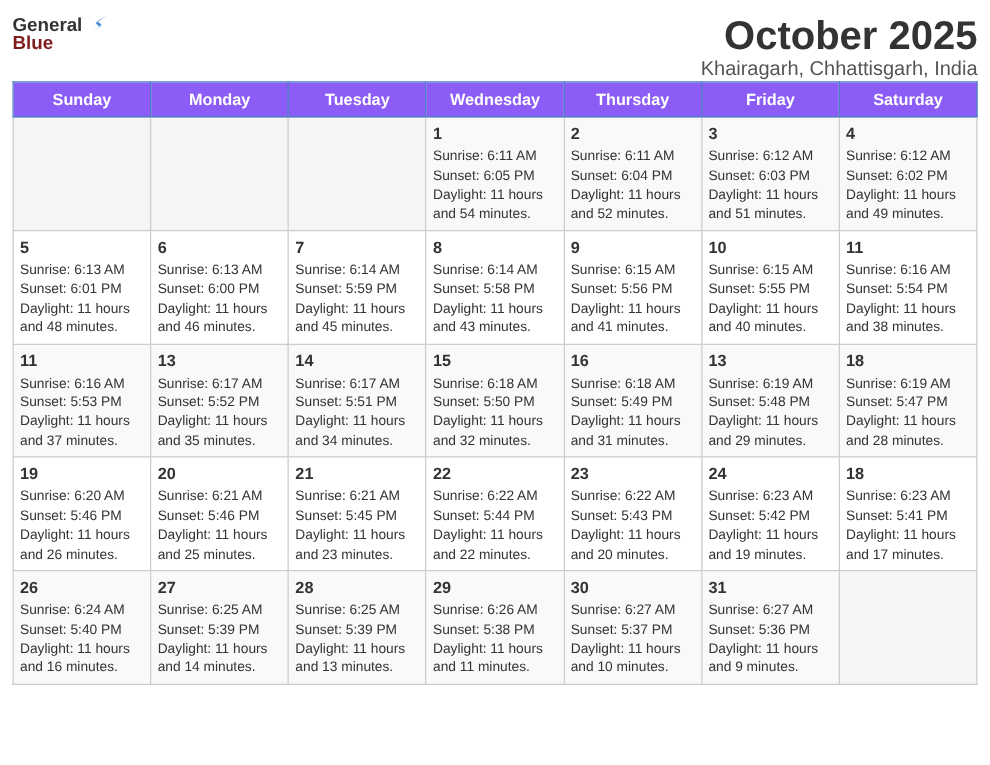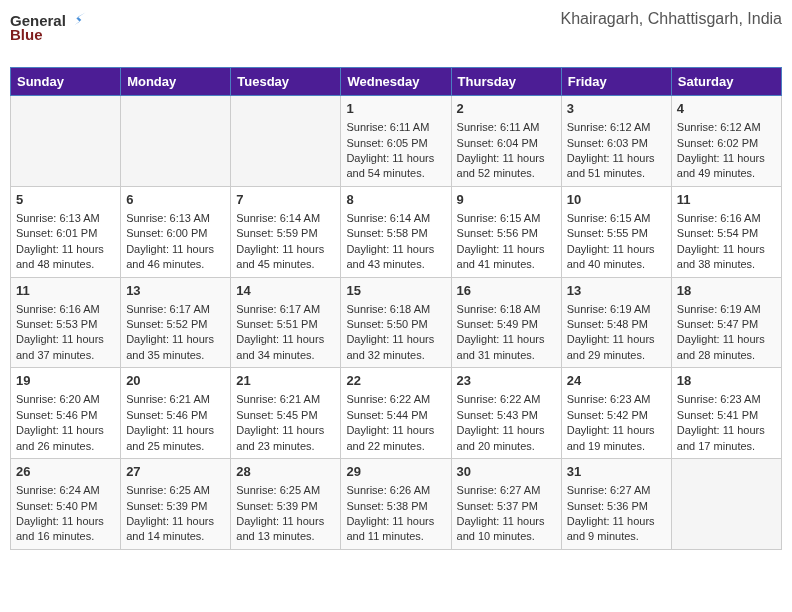--- a/index.html
+++ b/index.html
@@ -7,21 +7,21 @@
       font-family: Arial, sans-serif;
       background: #fff;
       width: 792px;
       min-height: 612px;
       padding: 10px;
     }
     .header-area {
       display: flex;
       align-items: flex-start;
       justify-content: space-between;
-      margin-bottom: 24px;
+      margin-bottom: 0;
     }
     .logo {
       display: flex;
       align-items: center;
       gap: 2px;
     }
     .title-area {
       text-align: right;
     }
     .month-title {
@@ -32,23 +32,23 @@
     .location-title {
       font-size: 16px;
       color: #555;
     }
     .calendar {
       width: 100%;
       border-collapse: collapse;
       table-layout: fixed;
     }
     .calendar th {
-      background-color: #4c1d95;
+      background-color: #8b5cf6;
       color: #fff;
-      text-align: left;
+      text-align: center;
       padding: 6px 6px;
       font-size: 13px;
       border: 1px solid #4a7fc1;
     }
     .calendar td {
       border: 1px solid #ccc;
       vertical-align: top;
       padding: 4px 5px;
       font-size: 11px;
       line-height: 1.4;
@@ -86,20 +86,21 @@
       <div style="display:flex;align-items:center;gap:2px;">
         <span style="font-size:15px;font-weight:bold;color:#333;">General</span>
         <svg width="20" height="20" viewBox="0 0 24 24">
           <path d="M21 3 L12 8 L16 12 L8 18 L14 14 L10 10 L21 3Z" fill="#4a90d9"></path>
         </svg>
       </div>
       <span style="font-size:15px;font-weight:bold;color:#7f1d1d;margin-top:-4px;">Blue</span>
     </div>
   </div>
   <div class="title-area">
+    <div class="month-title">October 2025</div>
     <div class="location-title">Khairagarh, Chhattisgarh, India</div>
   </div>
 </div>
 
 <table class="calendar">
   <thead>
     <tr>
     <th>Sunday</th>
         <th>Monday</th>
         <th>Tuesday</th>

